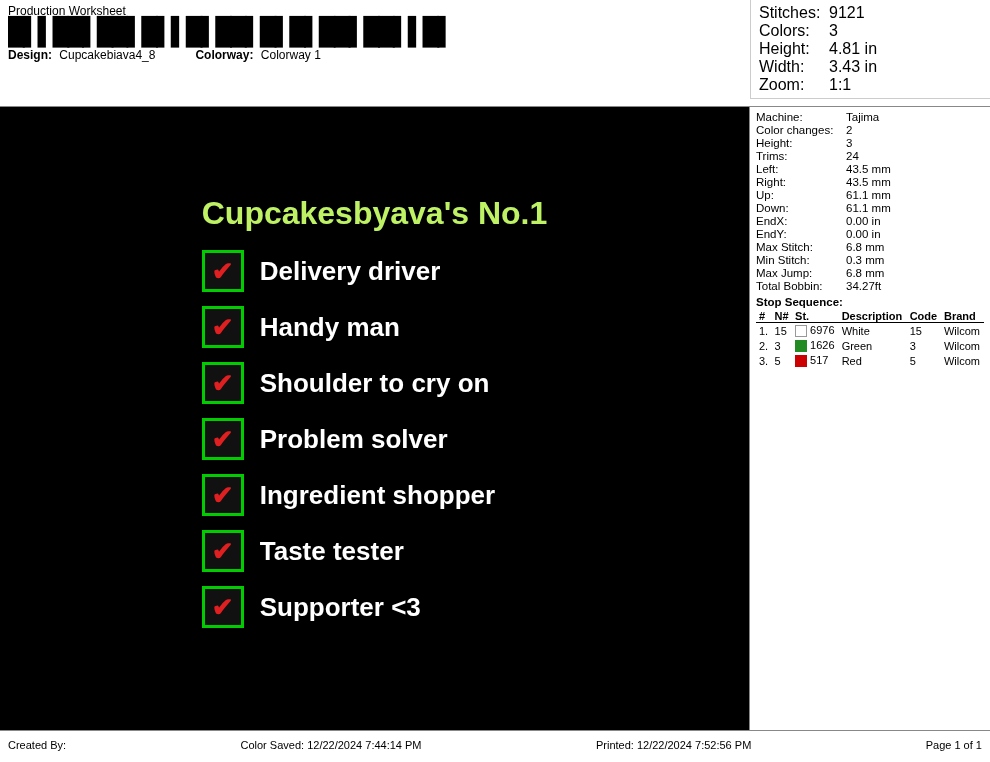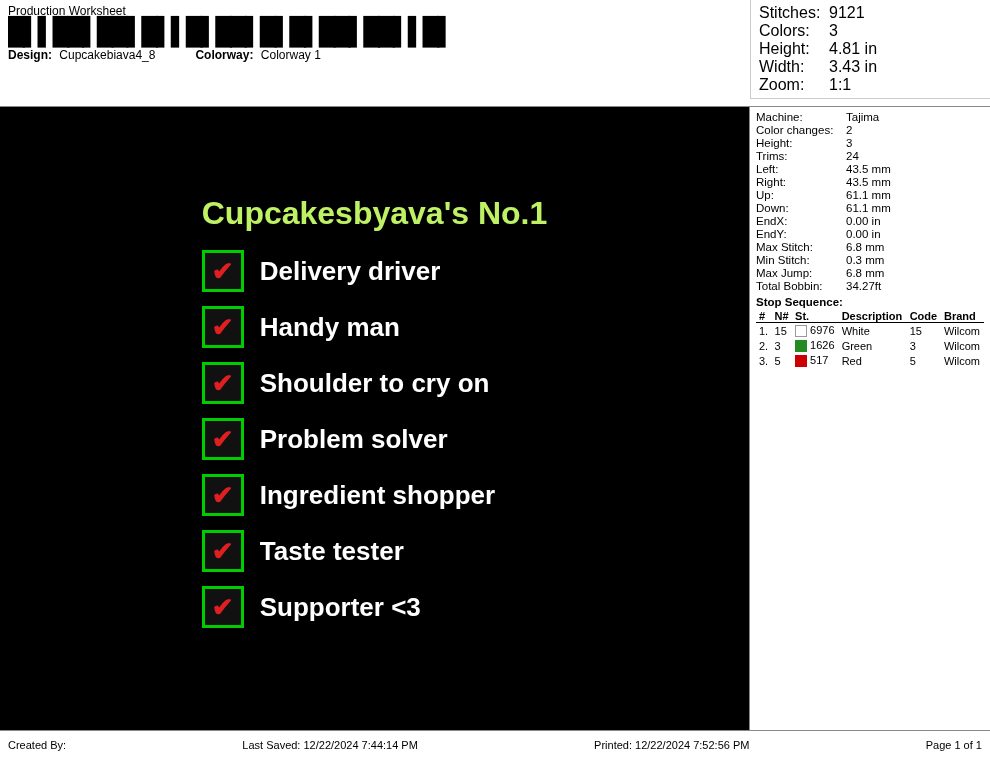--- a/index.html
+++ b/index.html
@@ -382,21 +382,21 @@
     </tr>
             </tbody>
         </table>
       </div>
     </div>
   </div>
 
   <div id="footer">
     <span>Created By:</span>
     <span>
-      <span>Last Saved:</span>
+      <span>Color Saved:</span>
       <span>12/22/2024 7:44:14 PM</span>
     </span>
     <span>
       <span>Printed:</span>
       <span>12/22/2024 7:52:56 PM</span>
     </span>
     <span>Page 1 of 1</span>
   </div>
 </div>
 

